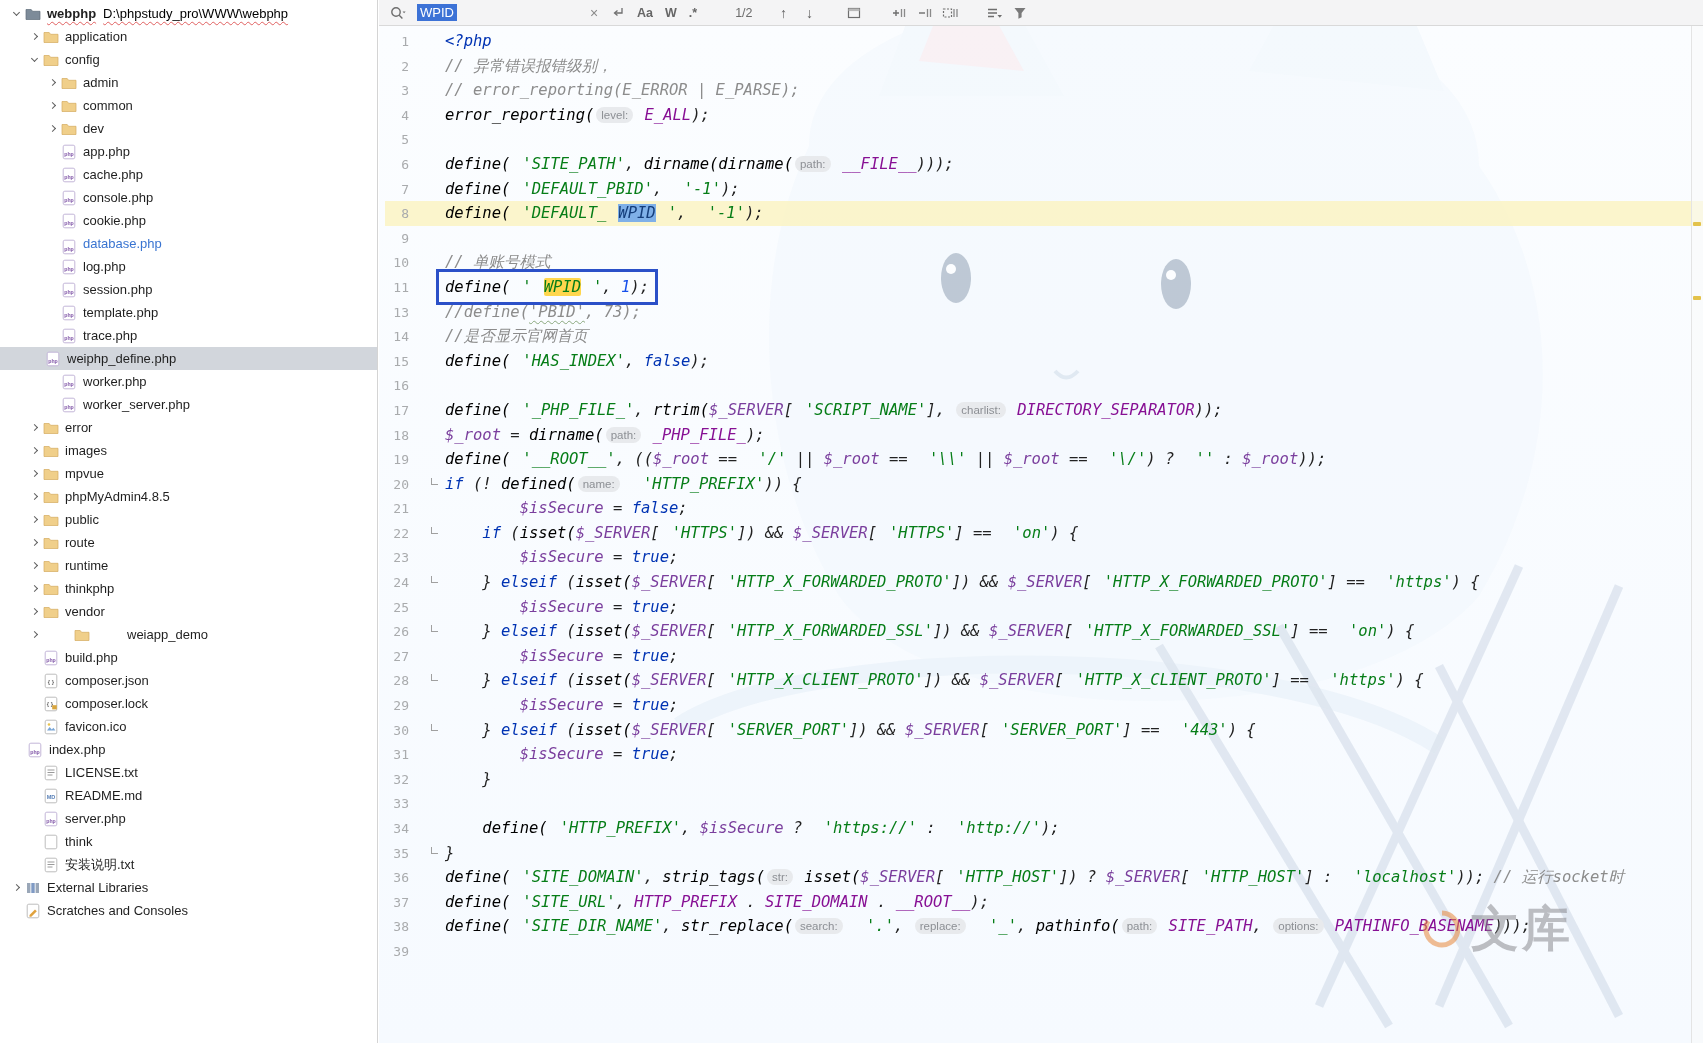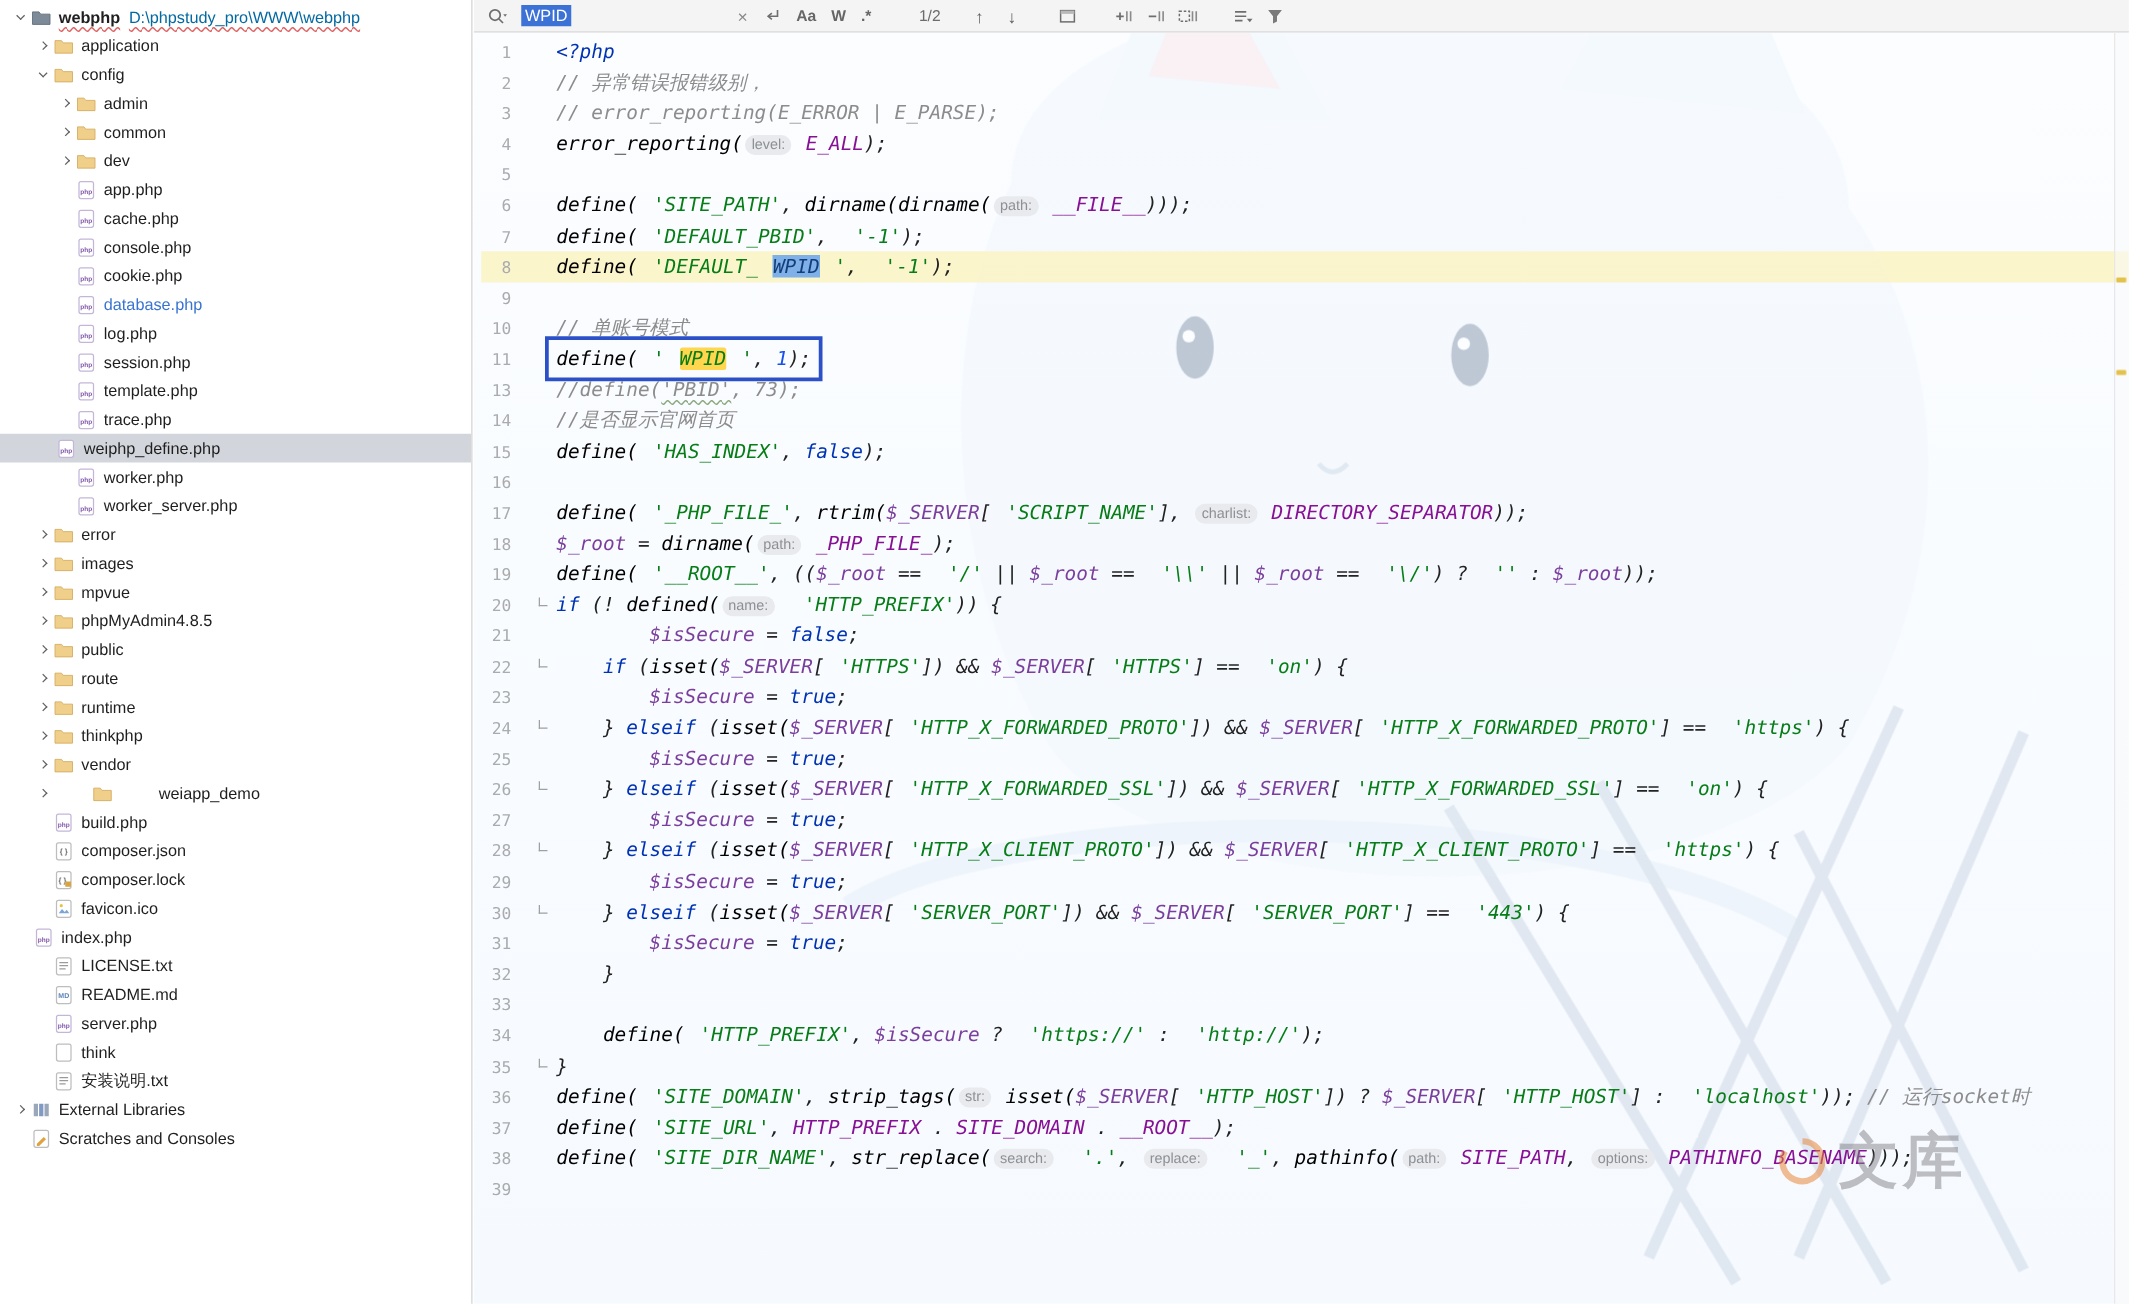--- a/index.html
+++ b/index.html
@@ -21,21 +21,21 @@
   .trow.sel { background:#d2d6dc; }
   .chev { width:16px; flex:none; display:inline-flex; justify-content:center; align-items:center; }
   .chev i { width:5px; height:5px; border-right:1.5px solid #5f5f5f; border-bottom:1.5px solid #5f5f5f;
             display:inline-block; transform:rotate(-45deg); }
   .chev.down i { transform:rotate(45deg); margin-top:-2px; }
   .ticon { width:18px; height:16px; flex:none; display:inline-flex; align-items:center;
            justify-content:center; margin-right:5px; }
   .tlabel.b { font-weight:bold; }
   .tlabel.mod { color:#3974d1; }
   .wavy-red { text-decoration:underline wavy #e06060; text-decoration-thickness:1px; text-underline-offset:3px; }
-  .tpath { color:#0369a1; margin-left:7px; }
+  .tpath { color:#000000; margin-left:7px; }
 
   
   .editor { position:absolute; left:379px; top:0; right:0; bottom:0; }
 
   .findbar { height:26px; background:#f4f4f5; border-bottom:1px solid #d9d9d9;
              display:flex; align-items:center; padding:0 8px; gap:4px; position:relative; z-index:6; }
   .fb-ic { width:22px; height:20px; display:inline-flex; align-items:center; justify-content:center;
            color:#6e6e6e; font-size:14px; cursor:pointer; flex:none; }
   .fb-input { width:168px; height:20px; display:flex; align-items:center; padding:0 4px; cursor:text; }
   .fb-input .seltext { background:#3c72d6; color:#fff; padding:1px 3px; font-size:13px; }
@@ -190,21 +190,21 @@
         <div class="trow" style="padding-left: 44px;">
           <span class="chev"></span>
           <span class="ticon">
             <svg width="16" height="16" viewBox="0 0 16 16">
               <rect x="2.2" y="1.2" width="11.6" height="13.6" rx="1.6" fill="#fff" stroke="#c3b6d8"></rect>
               <text x="8" y="11.5" font-size="5.2" font-weight="bold" text-anchor="middle" fill="#8156a8" font-family="sans-serif">php</text>
             </svg>
           </span>
           <span class="tlabel">cookie.php</span>
         </div>
-        <div class="trow" style="padding-left: 44px;">
+        <div class="trow" style="padding-left: 44px; align-items: flex-end;">
           <span class="chev"></span>
           <span class="ticon">
             <svg width="16" height="16" viewBox="0 0 16 16">
               <rect x="2.2" y="1.2" width="11.6" height="13.6" rx="1.6" fill="#fff" stroke="#c3b6d8"></rect>
               <text x="8" y="11.5" font-size="5.2" font-weight="bold" text-anchor="middle" fill="#8156a8" font-family="sans-serif">php</text>
             </svg>
           </span>
           <span class="tlabel mod">database.php</span>
         </div>
         <div class="trow" style="padding-left: 44px;">

